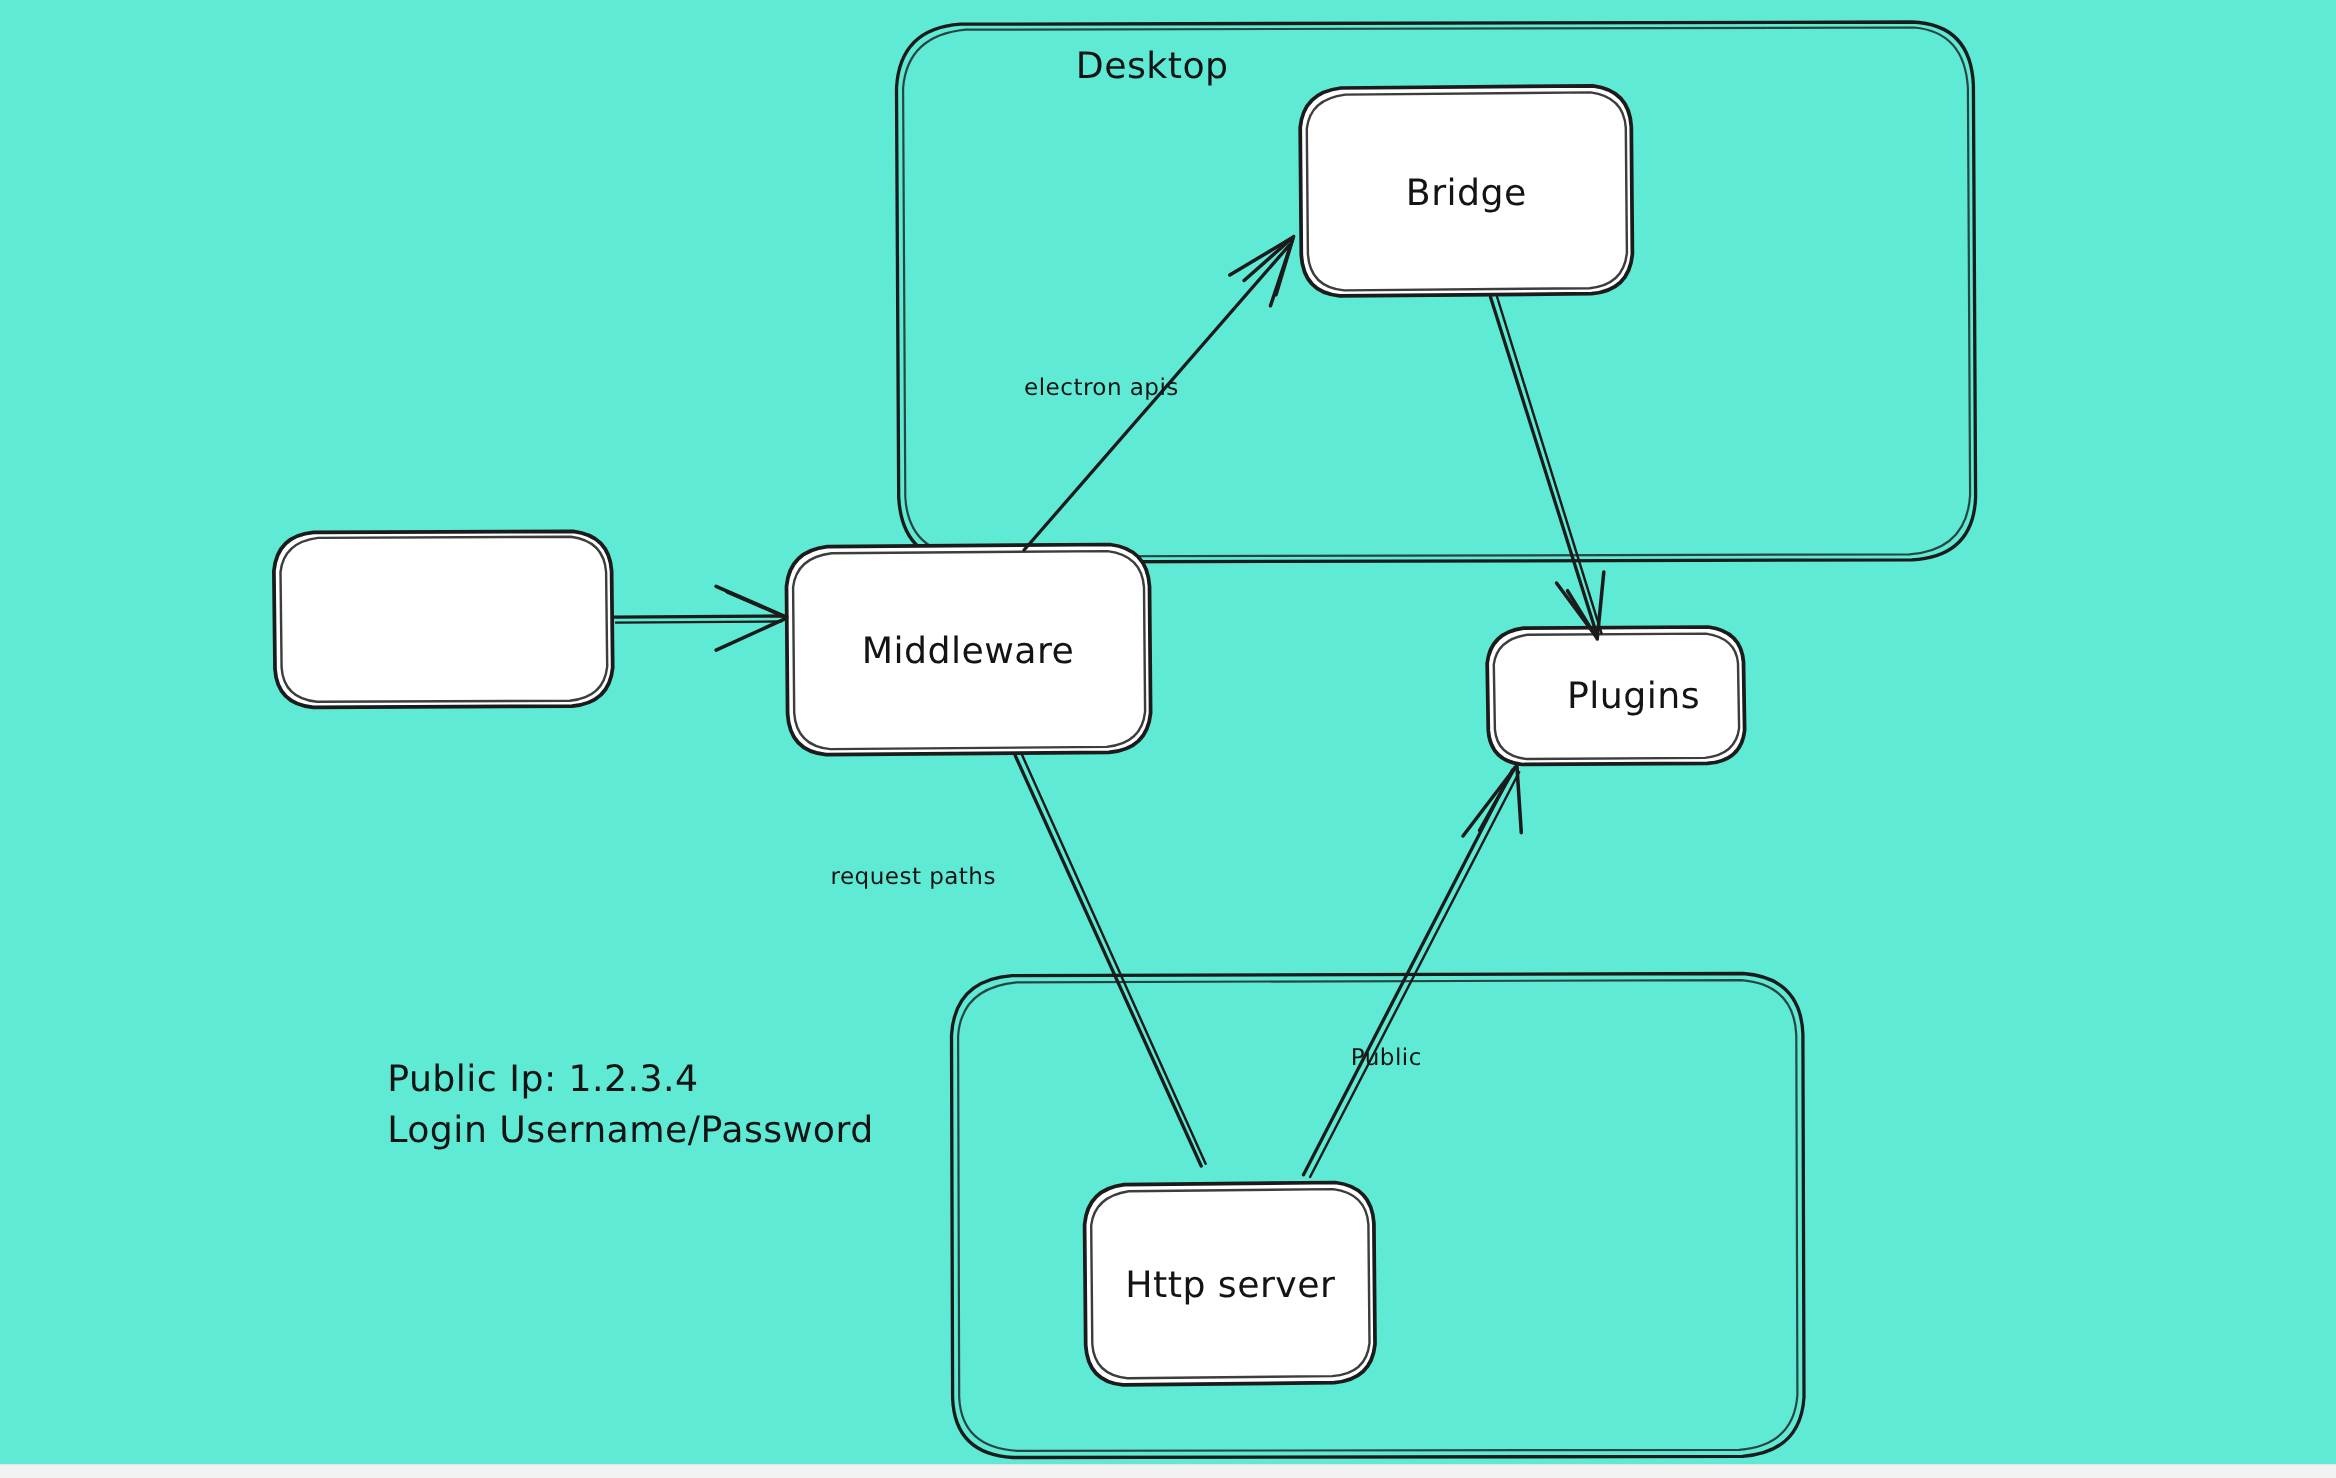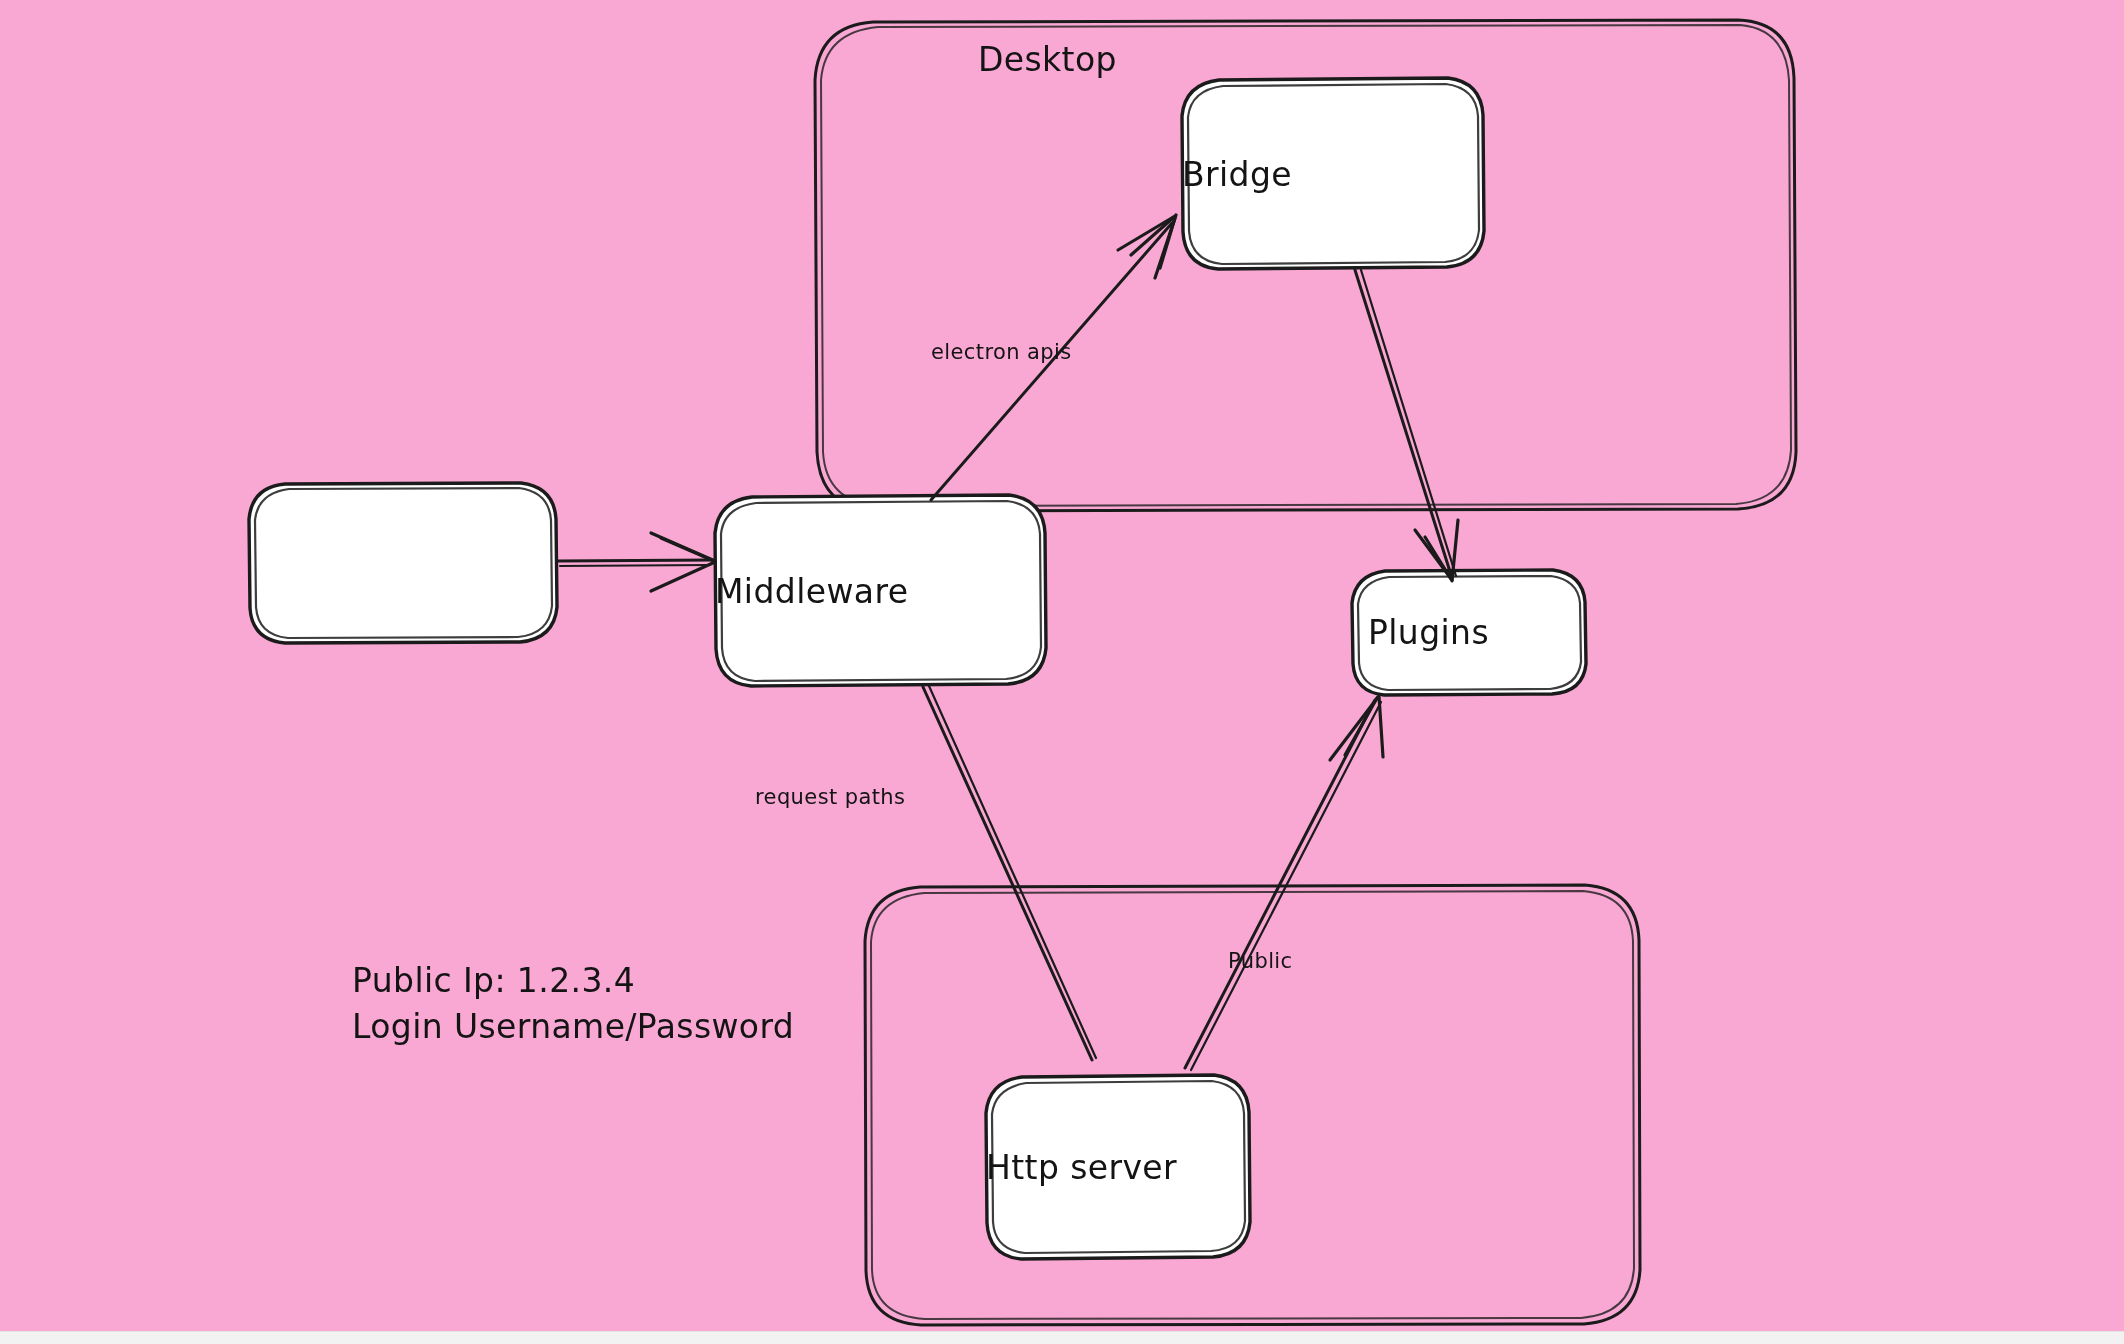--- a/index.html
+++ b/index.html
@@ -5,21 +5,21 @@
 <style>
   html, body {
     margin: 0;
     padding: 0;
     background: #ffffff;
   }
   #canvas-wrap {
     position: relative;
     width: 2124px;
     height: 1344px;
-    background: #f9a8d4;
+    background: #5eead4;
     overflow: hidden;
     font-family: "DejaVu Sans", sans-serif;
   }
   svg.diagram {
     position: absolute;
     top: 0;
     left: 0;
     width: 2124px;
     height: 1344px;
   }
@@ -42,20 +42,21 @@
     position: absolute;
     color: #141414;
     font-family: "DejaVu Sans", sans-serif;
     font-weight: 400;
     white-space: pre;
     letter-spacing: .4px;
     transform-origin: left top;
   }
   .node-label {
     font-size: 33px;
+    text-align: center;
   }
   .group-label { font-size: 33px; }
   .edge-label { font-size: 21px; }
   .note-label {
     font-size: 33px;
     line-height: 46px;
   }
   
   .page-edge {
     position: absolute;

